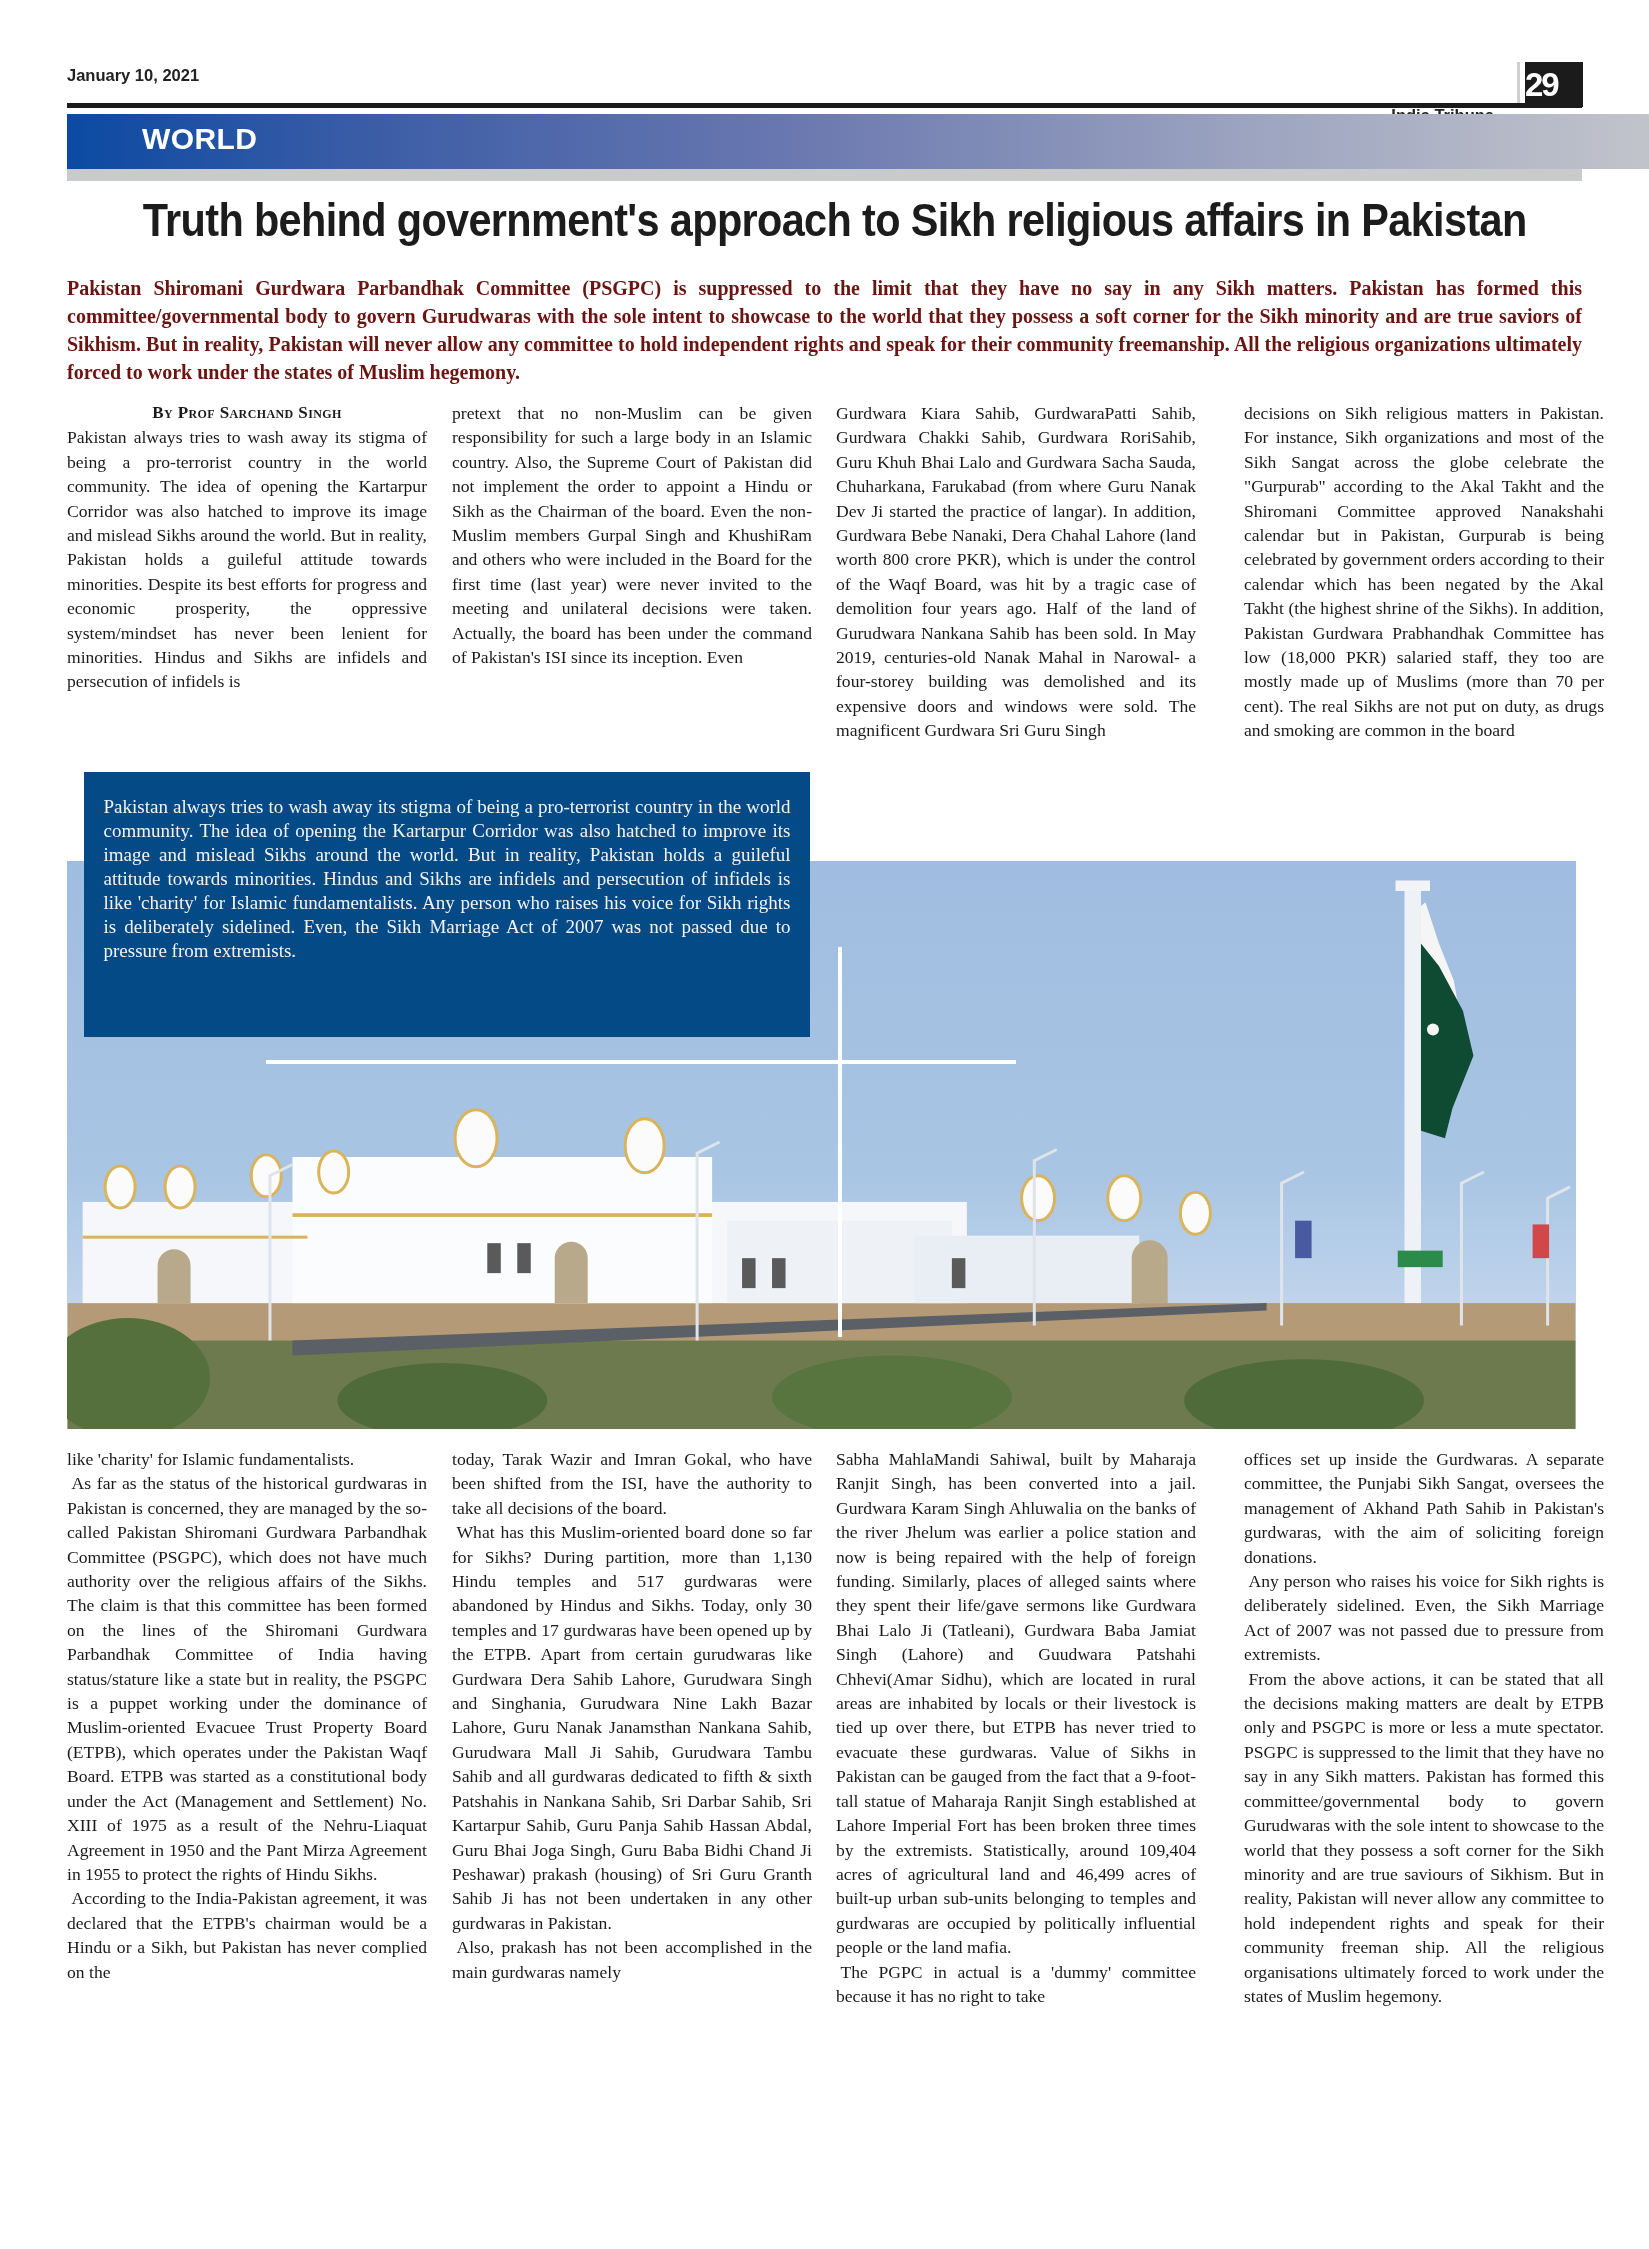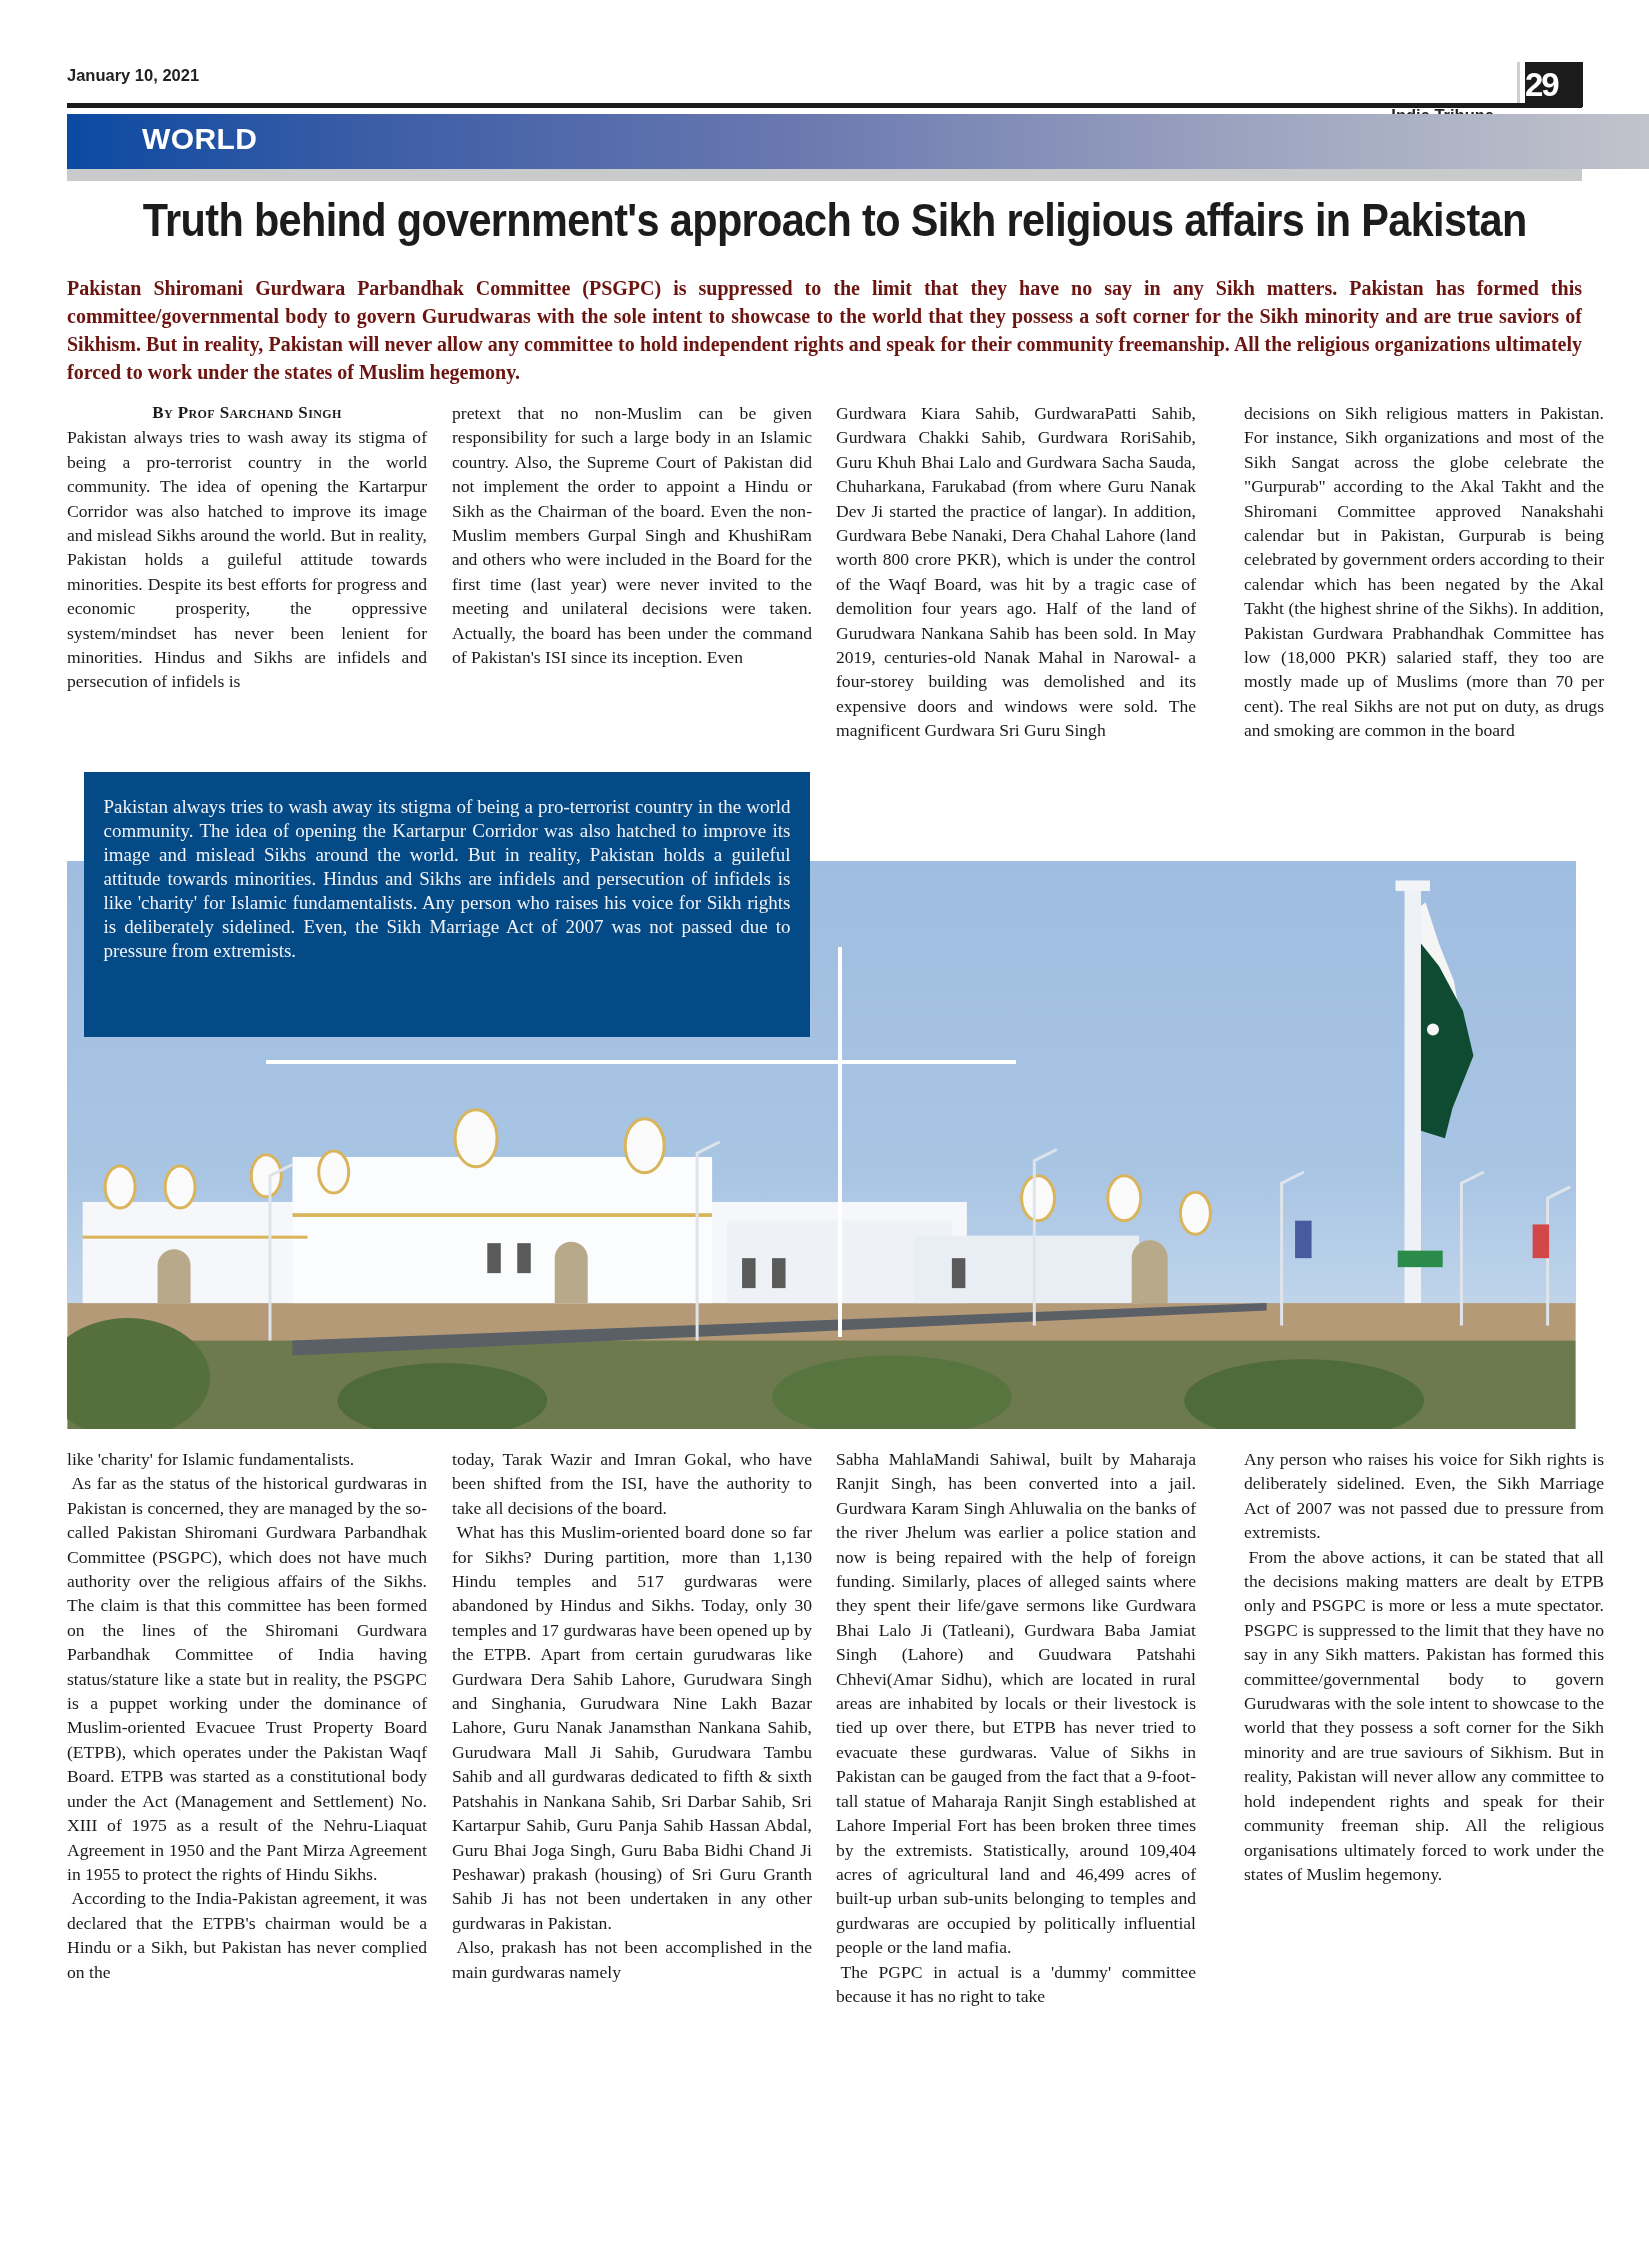--- a/index.html
+++ b/index.html
@@ -147,16 +147,17 @@
 <div class="col c2 bot-col">
   <p>today, Tarak Wazir and Imran Gokal, who have been shifted from the ISI, have the authority to take all decisions of the board.</p>
   <p>What has this Muslim-oriented board done so far for Sikhs? During partition, more than 1,130 Hindu temples and 517 gurdwaras were abandoned by Hindus and Sikhs. Today, only 30 temples and 17 gurdwaras have been opened up by the ETPB. Apart from certain gurudwaras like Gurdwara Dera Sahib Lahore, Gurudwara Singh and Singhania, Gurudwara Nine Lakh Bazar Lahore, Guru Nanak Janamsthan Nankana Sahib, Gurudwara Mall Ji Sahib, Gurudwara Tambu Sahib and all gurdwaras dedicated to fifth &amp; sixth Patshahis in Nankana Sahib, Sri Darbar Sahib, Sri Kartarpur Sahib, Guru Panja Sahib Hassan Abdal, Guru Bhai Joga Singh, Guru Baba Bidhi Chand Ji Peshawar) prakash (housing) of Sri Guru Granth Sahib Ji has not been undertaken in any other gurdwaras in Pakistan.</p>
   <p>Also, prakash has not been accomplished in the main gurdwaras namely</p>
 </div>
 <div class="col c3 bot-col">
   <p>Sabha MahlaMandi Sahiwal, built by Maharaja Ranjit Singh, has been converted into a jail. Gurdwara Karam Singh Ahluwalia on the banks of the river Jhelum was earlier a police station and now is being repaired with the help of foreign funding. Similarly, places of alleged saints where they spent their life/gave sermons like Gurdwara Bhai Lalo Ji (Tatleani), Gurdwara Baba Jamiat Singh (Lahore) and Guudwara Patshahi Chhevi(Amar Sidhu), which are located in rural areas are inhabited by locals or their livestock is tied up over there, but ETPB has never tried to evacuate these gurdwaras. Value of Sikhs in Pakistan can be gauged from the fact that a 9-foot-tall statue of Maharaja Ranjit Singh established at Lahore Imperial Fort has been broken three times by the extremists. Statistically, around 109,404 acres of agricultural land and 46,499 acres of built-up urban sub-units belonging to temples and gurdwaras are occupied by politically influential people or the land mafia.</p>
   <p>The PGPC in actual is a 'dummy' committee because it has no right to take</p>
 </div>
 <div class="col c4 bot-col">
+  <p>offices set up inside the Gurdwaras. A separate committee, the Punjabi Sikh Sangat, oversees the management of Akhand Path Sahib in Pakistan's gurdwaras, with the aim of soliciting foreign donations.</p>
   <p>Any person who raises his voice for Sikh rights is deliberately sidelined. Even, the Sikh Marriage Act of 2007 was not passed due to pressure from extremists.</p>
   <p>From the above actions, it can be stated that all the decisions making matters are dealt by ETPB only and PSGPC is more or less a mute spectator. PSGPC is suppressed to the limit that they have no say in any Sikh matters. Pakistan has formed this committee/governmental body to govern Gurudwaras with the sole intent to showcase to the world that they possess a soft corner for the Sikh minority and are true saviours of Sikhism. But in reality, Pakistan will never allow any committee to hold independent rights and speak for their community freeman ship. All the religious organisations ultimately forced to work under the states of Muslim hegemony.</p>
 </div>
 
 
 </body></html>

